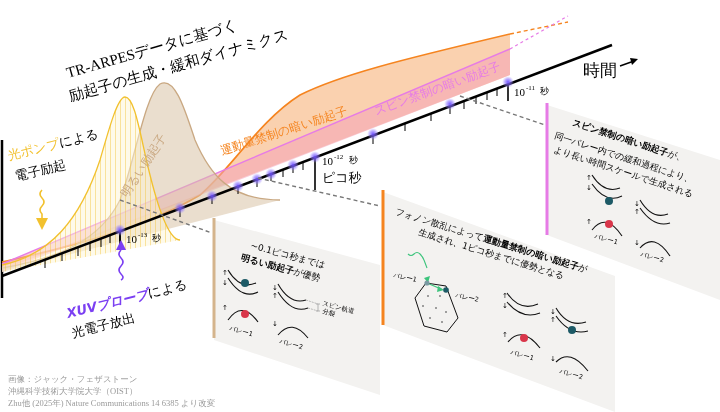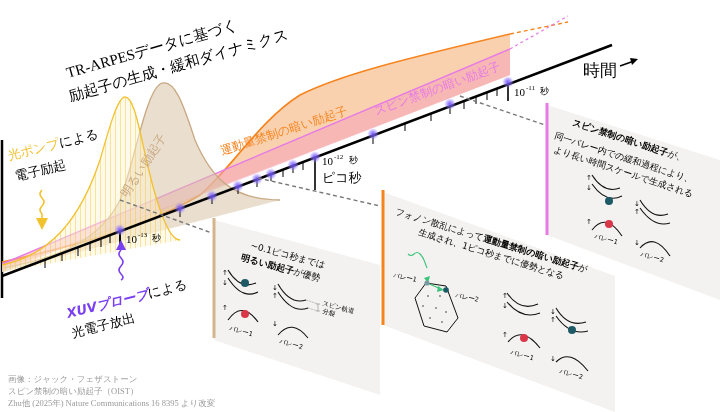--- a/index.html
+++ b/index.html
@@ -255,14 +255,14 @@
     <text x="634" y="214" font-size="7">↑</text>
     <path d="M640,200 Q652,220 668,214" fill="none" stroke="#111" stroke-width="1.1"></path>
     <path d="M640,208 Q654,228 670,223" fill="none" stroke="#111" stroke-width="1.1"></path>
     <text x="634" y="245" font-size="7">↓</text>
     <path d="M640,248 Q654,232 670,256" fill="none" stroke="#111" stroke-width="1.1"></path>
     <text transform="translate(640,256) rotate(15)" font-size="6.5">バレー2</text>
   </g>
 </svg>
 
 <div class="credit" style="top:374px;">画像：ジャック・フェザストーン</div>
-<div class="credit" style="top:386px;">スピン禁制の暗い励起子（OIST）</div>
-<div class="credit" style="top:398px;">Zhu他 (2025年) Nature Communications 16 8395 より改変</div>
+<div class="credit" style="top:386px;">沖縄科学技術大学院大学（OIST）</div>
+<div class="credit" style="top:398px;">Zhu他 (2025年) Nature Communications 14 6385 より改変</div>
 
 </body></html>

